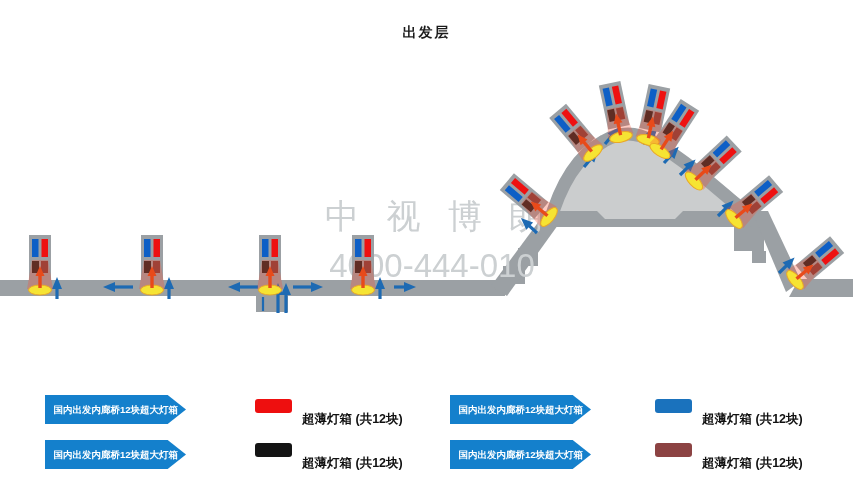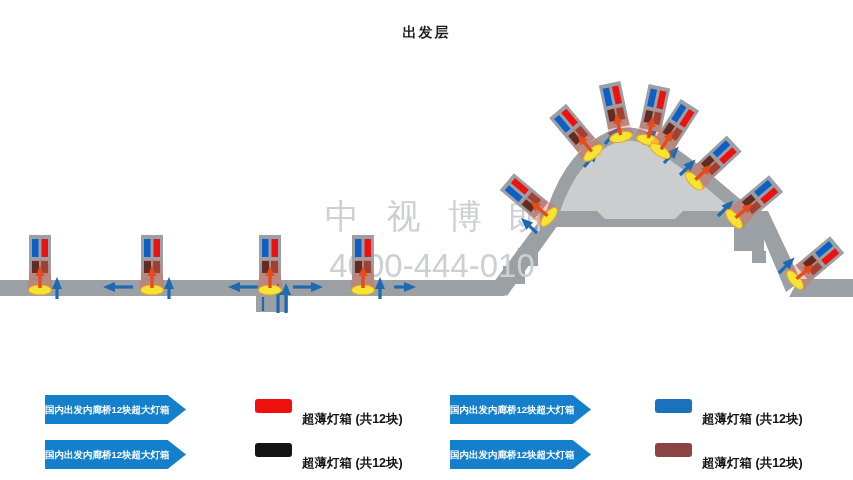--- a/index.html
+++ b/index.html
@@ -11,21 +11,21 @@
   #base-layer,#top-layer{left:0;top:0;width:853px;height:480px;pointer-events:none;}
   #base-layer{z-index:1;} #top-layer{z-index:3;}
   #wm1{left:325px;top:194px;width:215px;text-align:center;font-size:34px;letter-spacing:9px;
     color:var(--wm);z-index:2;white-space:nowrap;}
   #wm2{left:322px;top:247px;width:220px;text-align:center;font-size:33px;letter-spacing:0px;
     color:var(--wm);z-index:2;white-space:nowrap;}
   .band{fill:var(--band);}
   .fillgrey{fill:var(--fill);}
   .legend-banner{position:absolute;width:141px;height:29px;background:var(--banner);
     clip-path:polygon(0 0,87% 0,100% 50%,87% 100%,0 100%);
-    color:#fff;font-size:9.5px;font-weight:bold;line-height:29px;
+    color:#fff;font-size:9.5px;font-weight:bold;line-height:29px;text-align:center;
     padding-right:0;z-index:5;white-space:nowrap;}
   .legend-banner span{display:inline-block;width:124px;}
   .swatch{position:absolute;width:37px;height:14px;border-radius:3px;z-index:5;}
   .legend-label{position:absolute;font-size:12.5px;font-weight:bold;color:#111;z-index:5;
     white-space:nowrap;margin-top:11px;}
   .c-body{fill:var(--band);} .c-blue{fill:var(--barblue);} .c-red{fill:var(--barred);}
   .c-black{fill:var(--barblack);} .c-maroon{fill:var(--barmaroon);}
   .c-glow{fill:var(--glow);} .c-yellow{fill:var(--spot);stroke:var(--spotedge);stroke-width:1;}
   .c-redarrow{fill:var(--redarrow);} .c-redshaft{stroke:var(--redarrow);stroke-width:3.4;}
   .b-shaft{stroke:var(--bluearrow);stroke-width:3.2;fill:none;}

